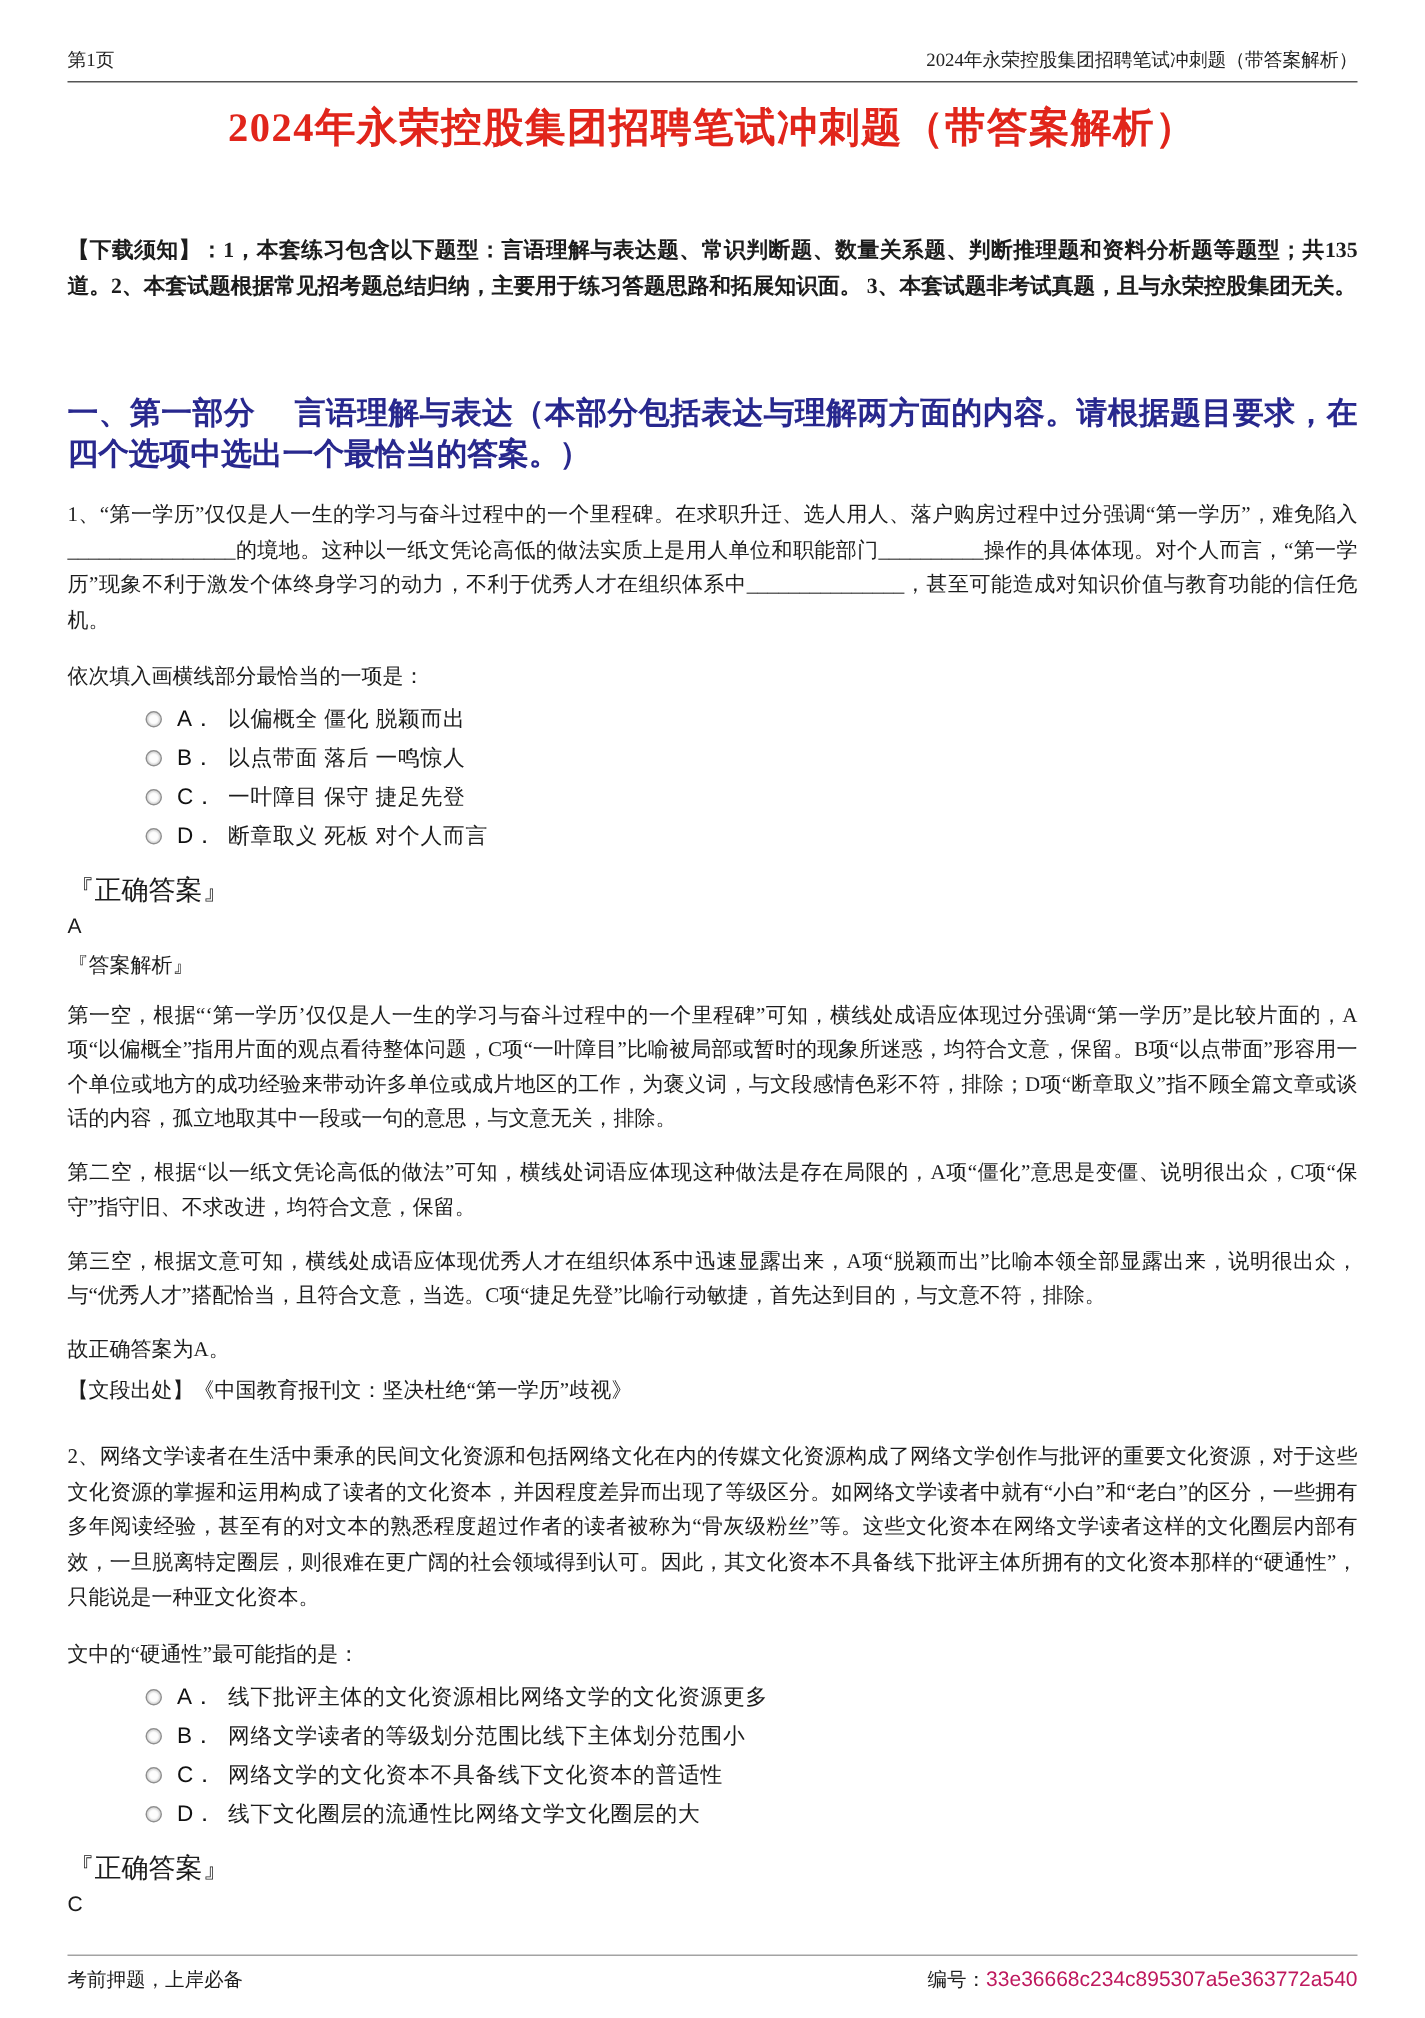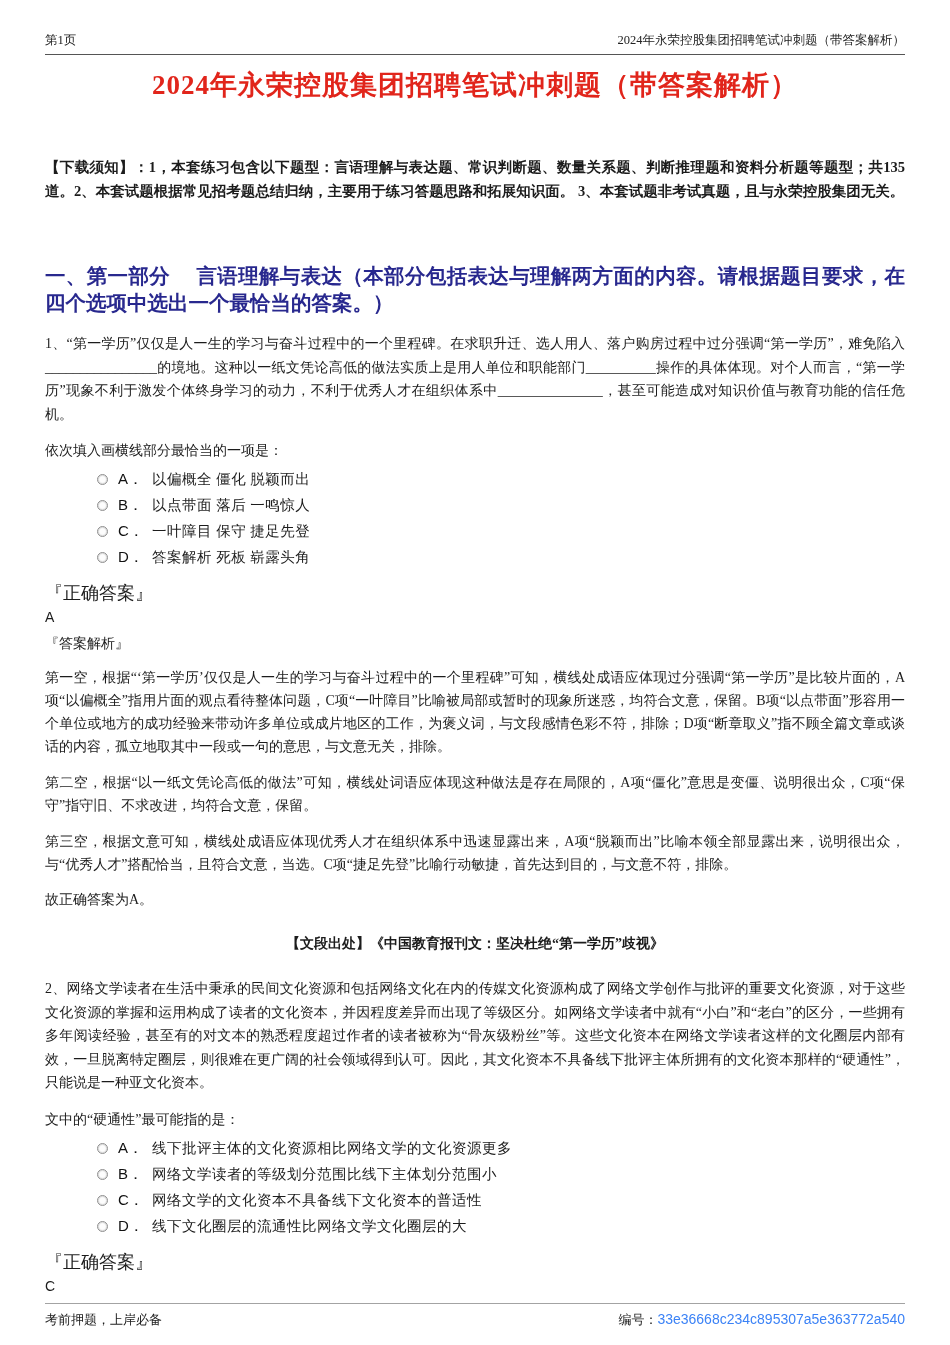--- a/index.html
+++ b/index.html
@@ -53,34 +53,34 @@
   .opt-letter {
     font-family:"Liberation Sans","DejaVu Sans",sans-serif;
     font-size:15px; margin-left:10px; min-width:34px; color:#111;
   }
   .opt-text { font-size:14.5px; letter-spacing:0.5px; }
   .ans-label { margin-top:14px; font-size:18px; }
   .ans-value { margin-top:4px; font-size:14px; font-family:"Liberation Sans","DejaVu Sans",sans-serif; }
   .analysis-label { margin-top:10px; font-size:14px; }
   .analysis-p { margin-top:13px; font-size:14px; line-height:23px; text-align:justify; }
   .conclusion { margin-top:15px; font-size:14px; }
-  .source { margin-top:26px; font-size:14px; font-weight:bold;text-align:center; }
+  .source { margin-top:9px; font-size:14px; font-weight:normal; }
   .q2-stem { margin-top:24px; }
   .page-footer {
     position:absolute; left:45px; right:45px; bottom:16px;
     border-top:1px solid #a3a3a3;
     padding-top:7px;
     display:flex; justify-content:space-between; align-items:baseline;
     font-size:13px;
     text-align:center;
   }
   .footer-right { display:flex; align-items:baseline; }
   .footer-code {
     font-family:"Liberation Sans","DejaVu Sans",sans-serif;
-    font-size:14px; color:#3b82f6;
+    font-size:14px; color:#be185d;
   }
 </style>
 </head>
 <body>
 
 <div class="page">
 
   <div class="page-header">
     <span>第1页</span>
     <span>2024年永荣控股集团招聘笔试冲刺题（带答案解析）</span>
@@ -108,21 +108,21 @@
         <span class="opt-text">以点带面 落后 一鸣惊人</span>
       </div>
       <div class="option">
         <span class="radio"></span>
         <span class="opt-letter">C．</span>
         <span class="opt-text">一叶障目 保守 捷足先登</span>
       </div>
       <div class="option">
         <span class="radio"></span>
         <span class="opt-letter">D．</span>
-        <span class="opt-text">答案解析 死板 崭露头角</span>
+        <span class="opt-text">断章取义 死板 对个人而言</span>
       </div>
     </div>
 
     <p class="ans-label">『正确答案』</p>
     <p class="ans-value">A</p>
     <p class="analysis-label">『答案解析』</p>
 
     <p class="analysis-p">第一空，根据“‘第一学历’仅仅是人一生的学习与奋斗过程中的一个里程碑”可知，横线处成语应体现过分强调“第一学历”是比较片面的，A项“以偏概全”指用片面的观点看待整体问题，C项“一叶障目”比喻被局部或暂时的现象所迷惑，均符合文意，保留。B项“以点带面”形容用一个单位或地方的成功经验来带动许多单位或成片地区的工作，为褒义词，与文段感情色彩不符，排除；D项“断章取义”指不顾全篇文章或谈话的内容，孤立地取其中一段或一句的意思，与文意无关，排除。</p>
     <p class="analysis-p">第二空，根据“以一纸文凭论高低的做法”可知，横线处词语应体现这种做法是存在局限的，A项“僵化”意思是变僵、说明很出众，C项“保守”指守旧、不求改进，均符合文意，保留。</p>
     <p class="analysis-p">第三空，根据文意可知，横线处成语应体现优秀人才在组织体系中迅速显露出来，A项“脱颖而出”比喻本领全部显露出来，说明很出众，与“优秀人才”搭配恰当，且符合文意，当选。C项“捷足先登”比喻行动敏捷，首先达到目的，与文意不符，排除。</p>

